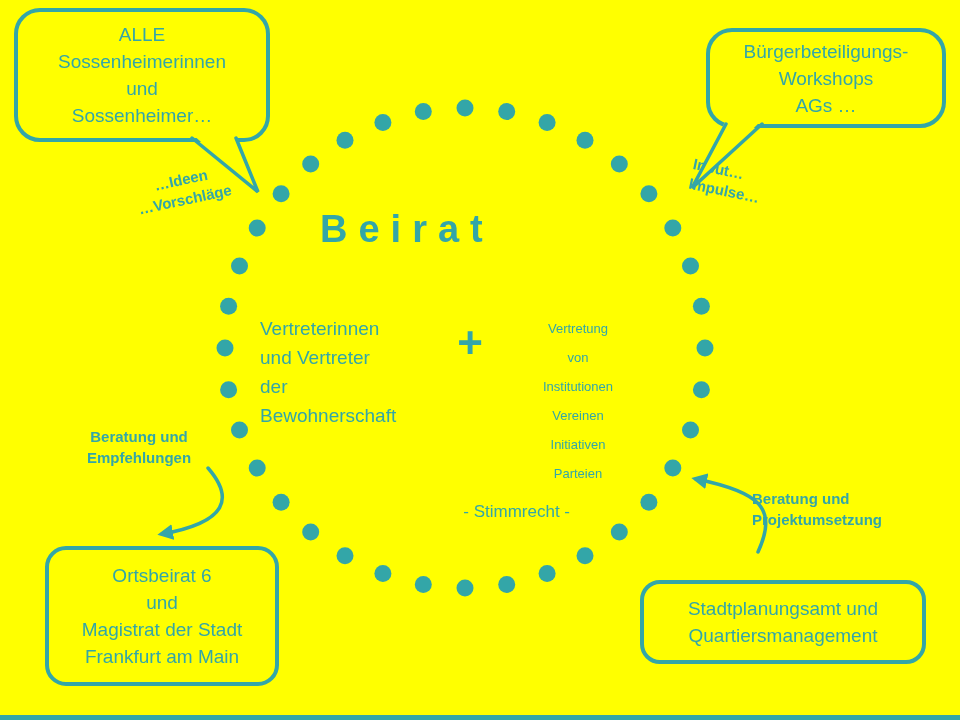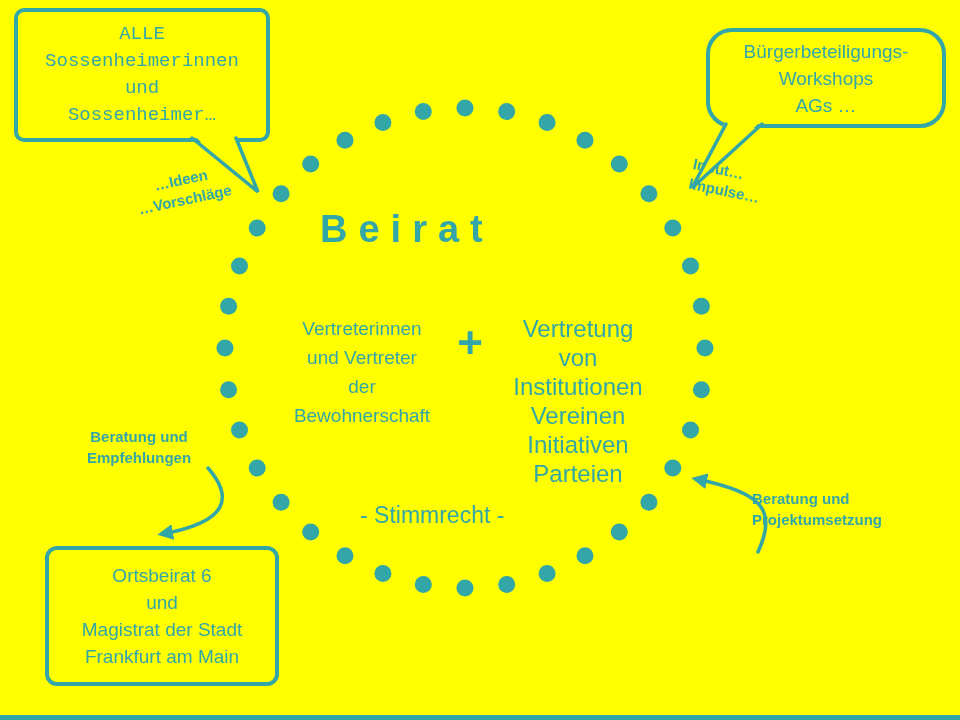--- a/index.html
+++ b/index.html
@@ -10,32 +10,32 @@
     font-family:"Liberation Sans", sans-serif;
     overflow:hidden;
   }
   .multiline { white-space:pre-line; }
   .box {
     position:absolute; border:4px solid var(--teal); background:var(--bg);
     display:flex; align-items:center; justify-content:center; text-align:center;
     z-index:1;
   }
   .box-text { font-size:19px; line-height:27px; }
-  .callout-tl { left:14px;  top:8px;   width:248px; height:126px; border-radius:10px;font-family:Liberation Mono, monospace; }
+  .callout-tl { left:14px;  top:8px;   width:248px; height:126px; border-radius:26px; }
   .callout-tr { left:706px; top:28px;  width:232px; height:92px;  border-radius:26px; }
-  .callout-bl { left:45px;  top:546px; width:226px; height:132px; border-radius:12px; }
+  .callout-bl { left:45px;  top:546px; width:226px; height:132px; border-radius:21px; }
   .callout-br { left:640px; top:580px; width:278px; height:76px;  border-radius:20px; }
 
   .txt { position:absolute; z-index:1; }
   .title { left:320px; top:208px; width:300px; text-align:left;
            font-size:38px; font-weight:bold; letter-spacing:11px; }
-  .member-left  { left:260px; top:314px; width:204px; text-align:center; font-size:19px; line-height:29px; }
-  .member-right { left:476px; top:314px; width:204px; text-align:center; font-size:24px; line-height:29px; }
+  .member-left  { left:260px; top:314px; width:204px; text-align:left; font-size:19px; line-height:29px; }
+  .member-right { left:476px; top:314px; width:204px; text-align:center; font-size:13px; line-height:29px; }
   .plus { left:448px; top:318px; width:44px; text-align:center; font-size:44px; font-weight:bold; }
-  .stimmrecht { left:360px; top:502px; width:210px; text-align:left; font-size:23px; }
+  .stimmrecht { left:360px; top:502px; width:210px; text-align:right; font-size:17px; }
 
   .small-label { font-size:15px; font-weight:bold; line-height:20px; }
   .label-ideen { left:124px; top:170px; width:118px; text-align:center; transform:rotate(-12deg); }
   .label-input { left:690px; top:164px; width:100px; text-align:left; transform:rotate(12deg); }
   .label-beratung-l { left:76px;  top:426px; width:126px; text-align:center; line-height:21px; }
   .label-beratung-r { left:752px; top:488px; width:170px; text-align:left;  line-height:21px; }
 
   #overlay { position:absolute; left:0; top:0; width:960px; height:720px;
              z-index:2; pointer-events:none; }
   #arrowhead path { fill:var(--teal); }
@@ -65,20 +65,24 @@
 AGs …</div>
   </div>
 
   <div class="box callout-bl">
     <div class="box-text multiline">Ortsbeirat 6
 und
 Magistrat der Stadt
 Frankfurt am Main</div>
   </div>
 
+  <div class="box callout-br">
+    <div class="box-text multiline">Stadtplanungsamt und
+Quartiersmanagement</div>
+  </div>
 
   <div class="txt title">Beirat</div>
 
   <div class="txt member-left multiline">Vertreterinnen
 und Vertreter
 der
 Bewohnerschaft</div>
 
   <div class="txt plus">+</div>
 

